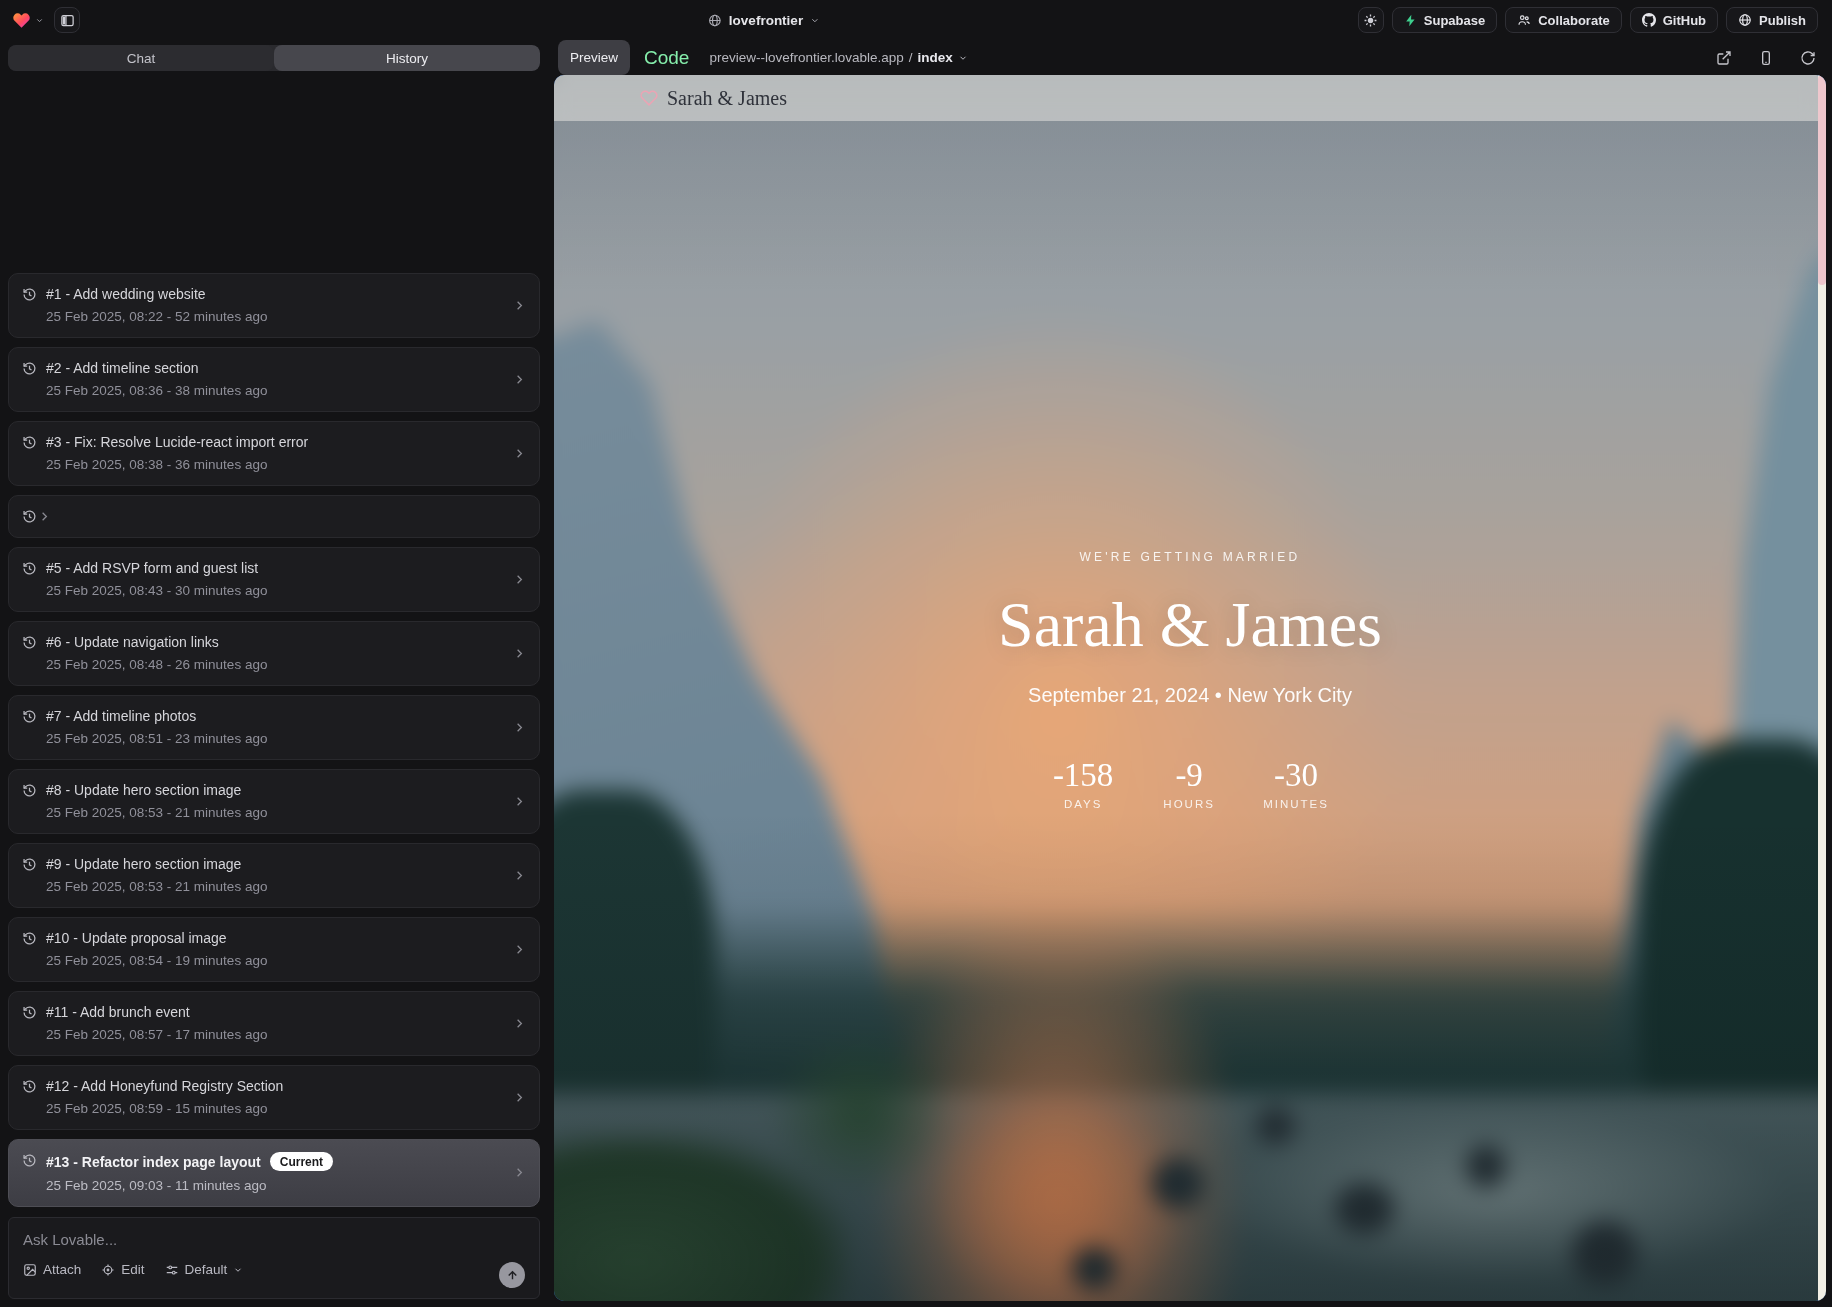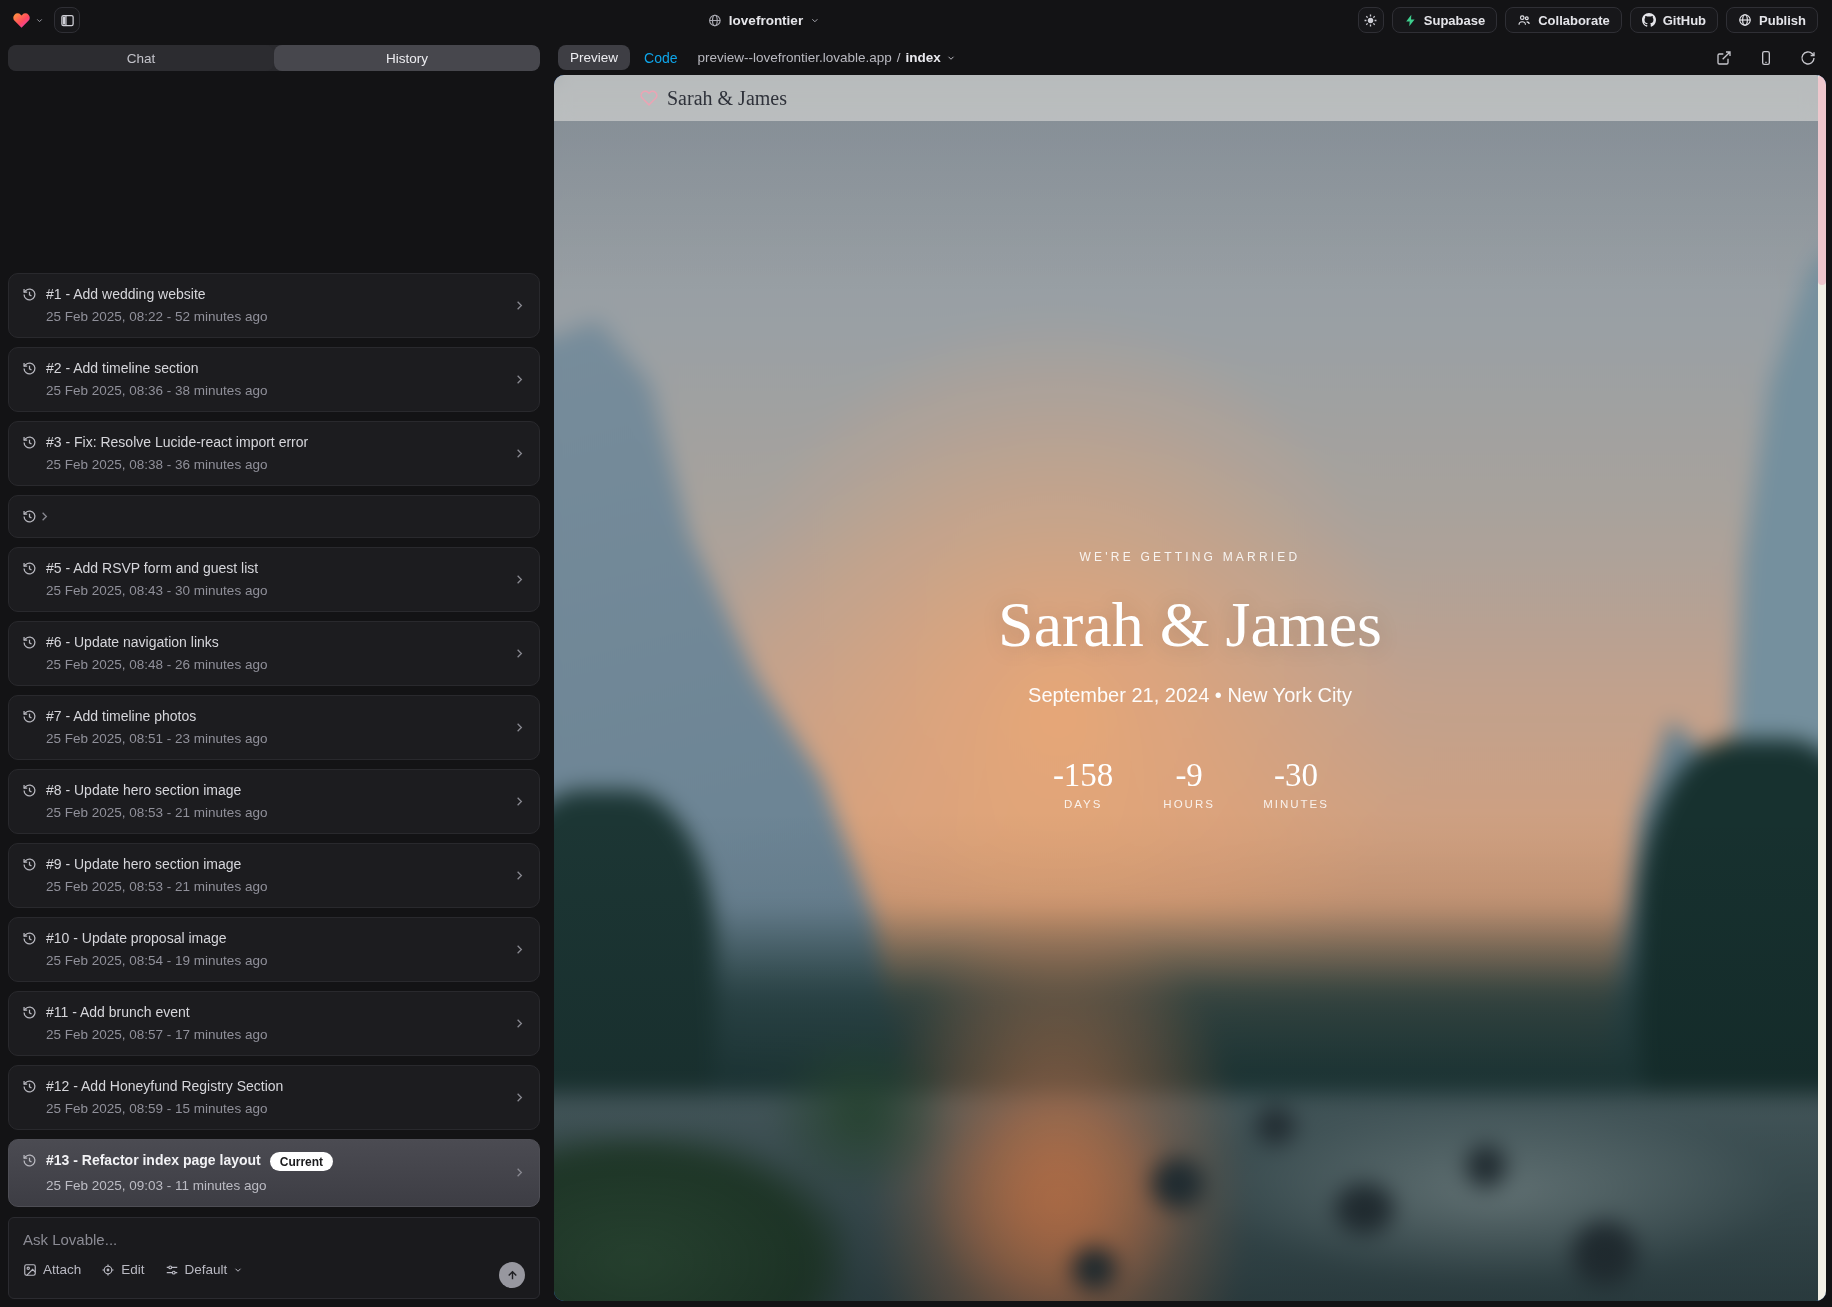--- a/index.html
+++ b/index.html
@@ -32,21 +32,21 @@
   .tabs { display:flex; height:26px; border-radius:8px; overflow:hidden; background:#2a2a2e; }
   .tab { flex:1; display:flex; align-items:center; justify-content:center; font-size:13.5px;
     color:#c3c3ca; background:#2c2c30; border-radius:8px; cursor:pointer; }
   .tab.active { background:#47474d; color:#ededf1; }
 
   .history-list { margin-top:auto; display:flex; flex-direction:column; gap:9px; padding-bottom:10px; }
   .h-item { display:flex; align-items:flex-start; background:#1c1c1f; border:1px solid #29292d;
     border-radius:10px; padding:12px 12px 13px 13px; cursor:pointer; }
   .h-item .h-icon { color:#b9b9c0; margin-top:1px; }
   .h-body { flex:1; margin-left:9px; }
-  .h-title-row { display:flex; }
+  .h-title-row { display:flex; align-items:center; }
   .h-title { font-size:14px; color:#d6d6db; }
   .h-badge { margin-left:9px; background:#ffffff; color:#1a1a1c; font-size:12px; font-weight:700;
     padding:2.5px 10px; border-radius:999px; }
   .h-meta { margin-top:7px; font-size:13.5px; color:#90909a; }
   .h-chevron { align-self:center; color:#8a8a92; }
   .h-item.current { background:linear-gradient(180deg,#4b4b52,#3d3d44); border-color:#4e4e55; }
   .h-item.current .h-title { color:#f2f2f5; font-weight:700; }
   .h-item.current .h-meta { color:#bcbcc4; }
 
   .composer { background:#1a1a1d; border:1px solid #2b2b30; border-radius:6px; padding:13px 14px 10px; }
@@ -54,24 +54,24 @@
     color:#e8e8ec; font-size:15px; font-family:"Liberation Sans",sans-serif; }
   .composer-input::placeholder { color:#8b8b94; }
   .composer-bar { display:flex; align-items:flex-start; gap:20px; margin-top:13px; color:#b9b9c2; font-size:13.5px; }
   .c-tool { display:flex; align-items:center; gap:6px; cursor:pointer; background:none; border:none;
     color:#b9b9c2; font-size:13.5px; }
   .send-btn { margin-left:auto; width:26px; height:26px; border-radius:50%; background:#97979f;
     color:#1f1f23; border:none; display:flex; align-items:center; justify-content:center; }
 
   
   .preview { flex:1; display:flex; flex-direction:column; }
-  .p-toolbar { height:35px; display:flex; align-items:center; padding:0 16px 0 10px; color:#b8b8bf; }
+  .p-toolbar { height:35px; display:flex; padding:0 16px 0 10px; color:#b8b8bf; }
   .p-pill { background:#3e3e44; color:#ededf1; border-radius:8px; padding:5px 12px; font-size:13.5px;
     border:none; }
-  .p-code { margin-left:14px; font-size:14px; background:none; border:none; color:#0ea5e9; }
+  .p-code { margin-left:14px; font-size:19px; background:none; border:none; color:#86efac; }
   .p-url { margin-left:20px; display:flex; align-items:center; gap:5px; font-size:13.5px; cursor:pointer; }
   .p-url .page { color:#e9e9ee; font-weight:600; }
   .p-icons { margin-left:auto; display:flex; align-items:center; gap:26px; color:#c6c6cc; }
   .p-icons .icon { cursor:pointer; }
 
   .viewport { position:relative; flex:1; margin:0 6px 6px 6px; border-radius:10px; overflow:hidden;
     background:#3b82f6; }
 
   
   .scene { position:absolute; inset:-22px; filter:blur(11px) saturate(0.95); }

